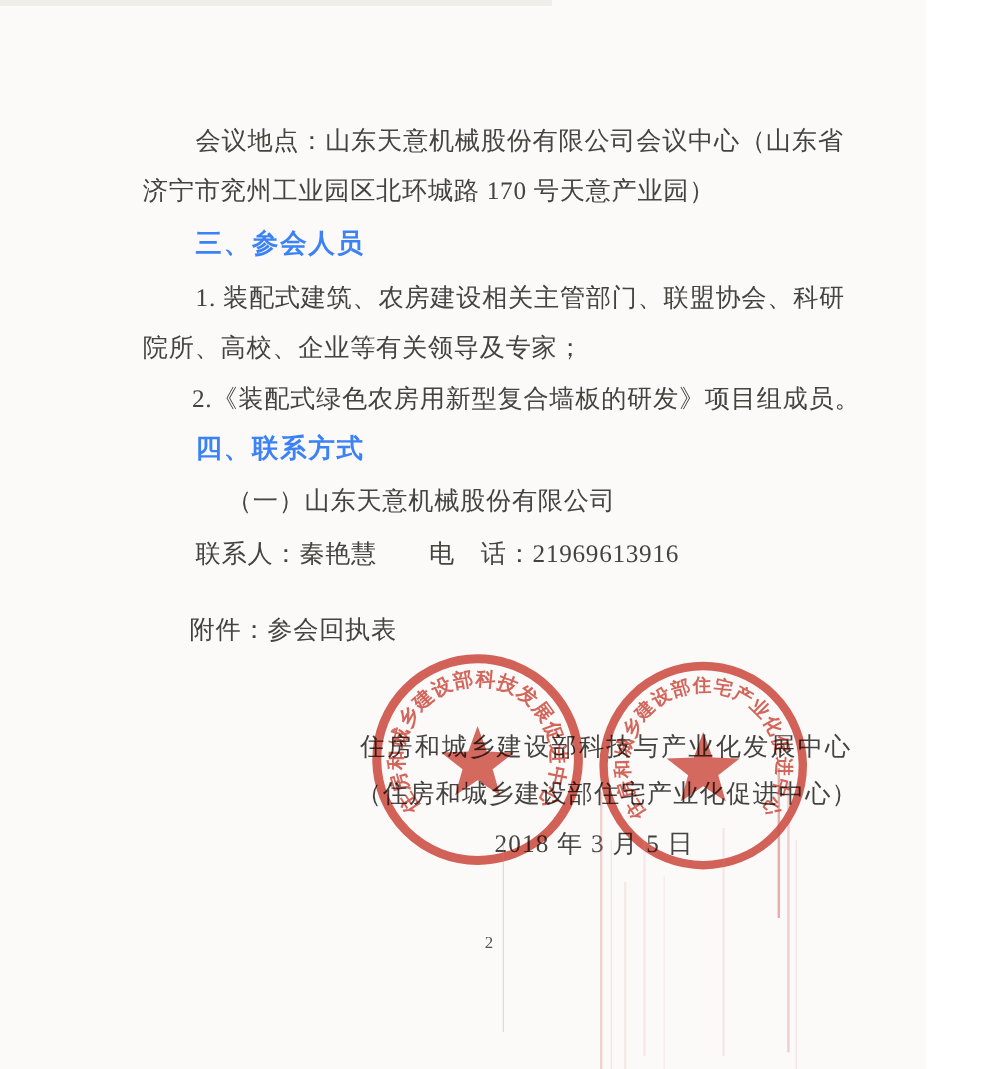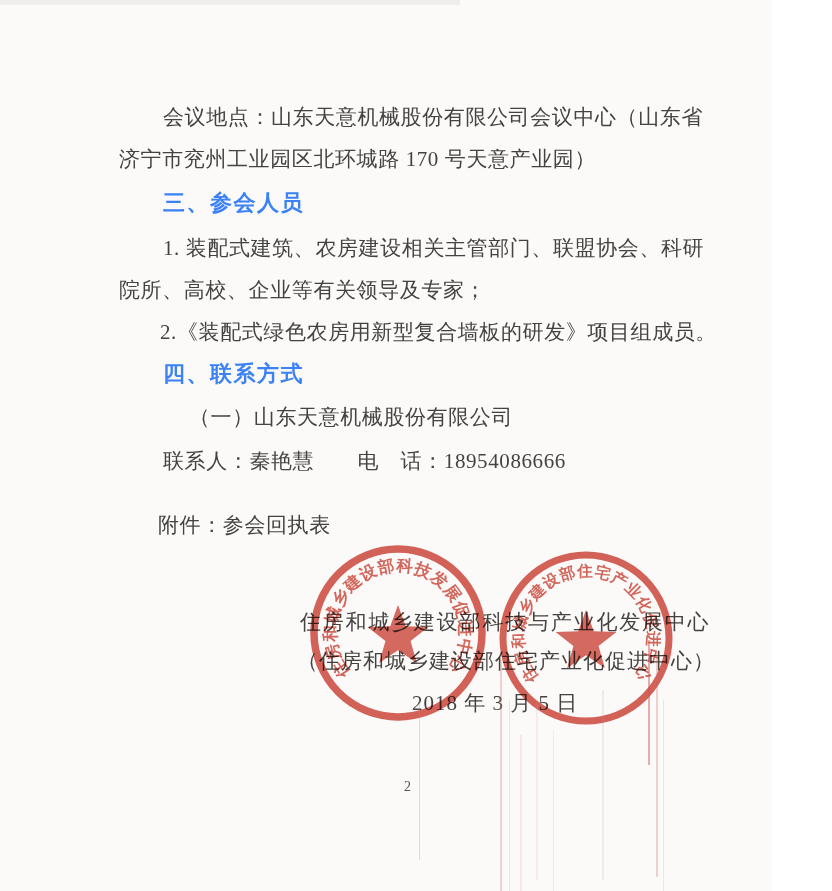--- a/index.html
+++ b/index.html
@@ -54,21 +54,21 @@
 
   <div class="line heading" style="left:163px;top:190px;">三、参会人员</div>
 
   <div class="line" style="left:163px;top:235px;">1. 装配式建筑、农房建设相关主管部门、联盟协会、科研</div>
   <div class="line" style="left:119px;top:277px;">院所、高校、企业等有关领导及专家；</div>
   <div class="line" style="left:160px;top:319px;">2.《装配式绿色农房用新型复合墙板的研发》项目组成员。</div>
 
   <div class="line heading" style="left:163px;top:361px;">四、联系方式</div>
 
   <div class="line" style="left:160px;top:404px;margin-left:29px;">（一）山东天意机械股份有限公司</div>
-  <div class="line" style="left:163px;top:448px;">联系人：秦艳慧　　电　话：18954086666</div>
+  <div class="line" style="left:163px;top:448px;">联系人：秦艳慧　　电　话：21969613916</div>
 
   <div class="line" style="left:158px;top:512px;">附件：参会回执表</div>
 
   <div class="line sig" style="left:300px;top:609px;">住房和城乡建设部科技与产业化发展中心</div>
   <div class="line" style="left:297px;top:648px;letter-spacing:1px;">（住房和城乡建设部住宅产业化促进中心）</div>
   <div class="line" style="left:412px;top:690px;letter-spacing:1px;text-align:center;">2018 年 3 月 5 日</div>
 
   <svg class="stamp stamp-left" viewBox="0 0 184 184">
     <defs>
       <path id="arcL" d="M 44.5,131.9 A 62,62 0 1 1 139.5,131.9" fill="none"></path>

